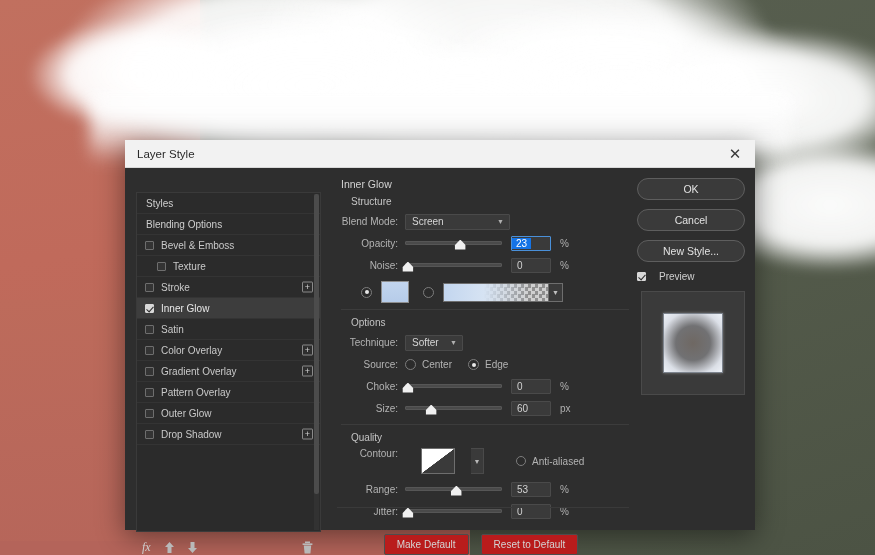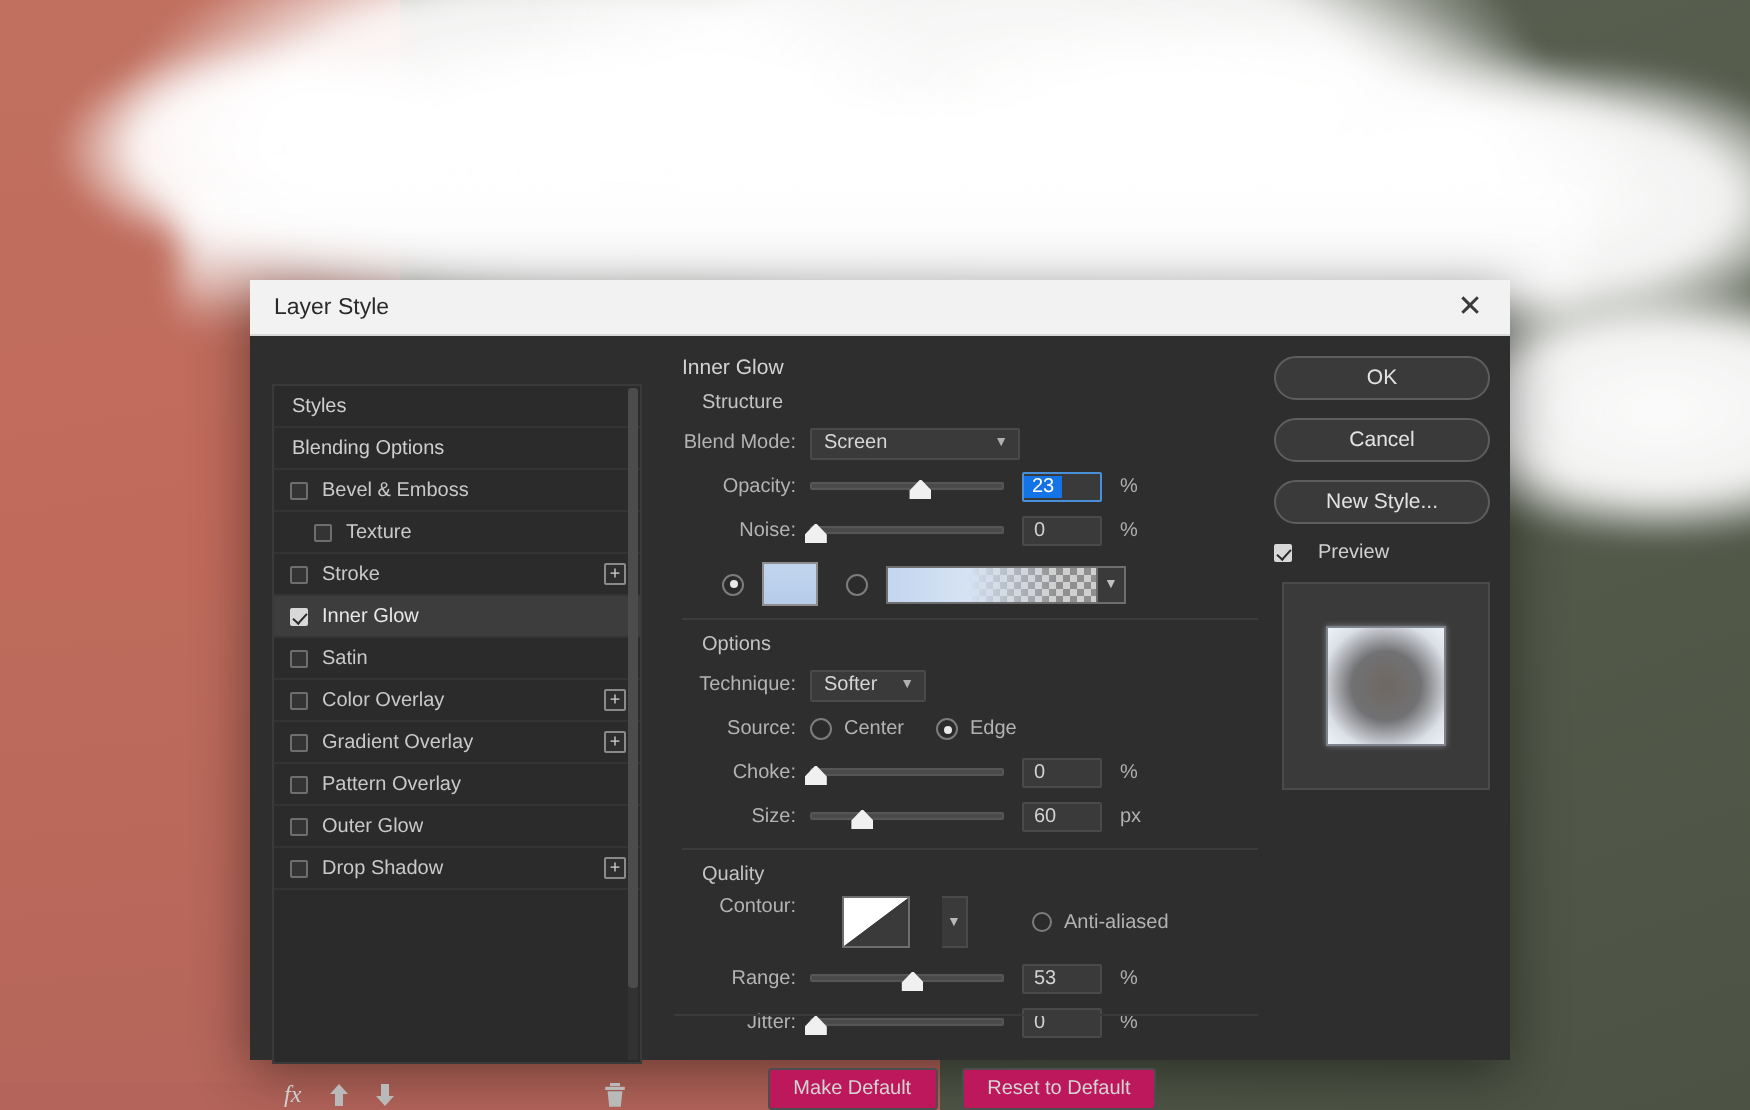--- a/index.html
+++ b/index.html
@@ -213,21 +213,21 @@
     display: flex; align-items: center; justify-content: center; cursor: pointer;
   }
   .aa-wrap { display: flex; align-items: center; margin-left: 16px; }
   .cb-round {
     width: 10px; height: 10px; border-radius: 50%; border: 1px solid #7d7d7d;
     background: #2b2b2b; margin-right: 6px; cursor: pointer;
   }
 
   .default-btns { display: flex; gap: 12px; justify-content: center; margin-top: 13px; }
   .dbtn {
-    background: #be185d; border: 1px solid #4d4d4d; color: #d4d4d4;
+    background: #b91c1c; border: 1px solid #4d4d4d; color: #d4d4d4;
     font-size: 10px; padding: 4px 12px; border-radius: 2px; cursor: pointer;
   }
 
   .mid-divider {
     position: absolute; left: 4px; right: 0; bottom: 22px; height: 1px; background: #3a3a3a;
   }
 
   
   .right-col { width: 112px; margin-left: 8px; padding-top: 2px; }
   .btn {

